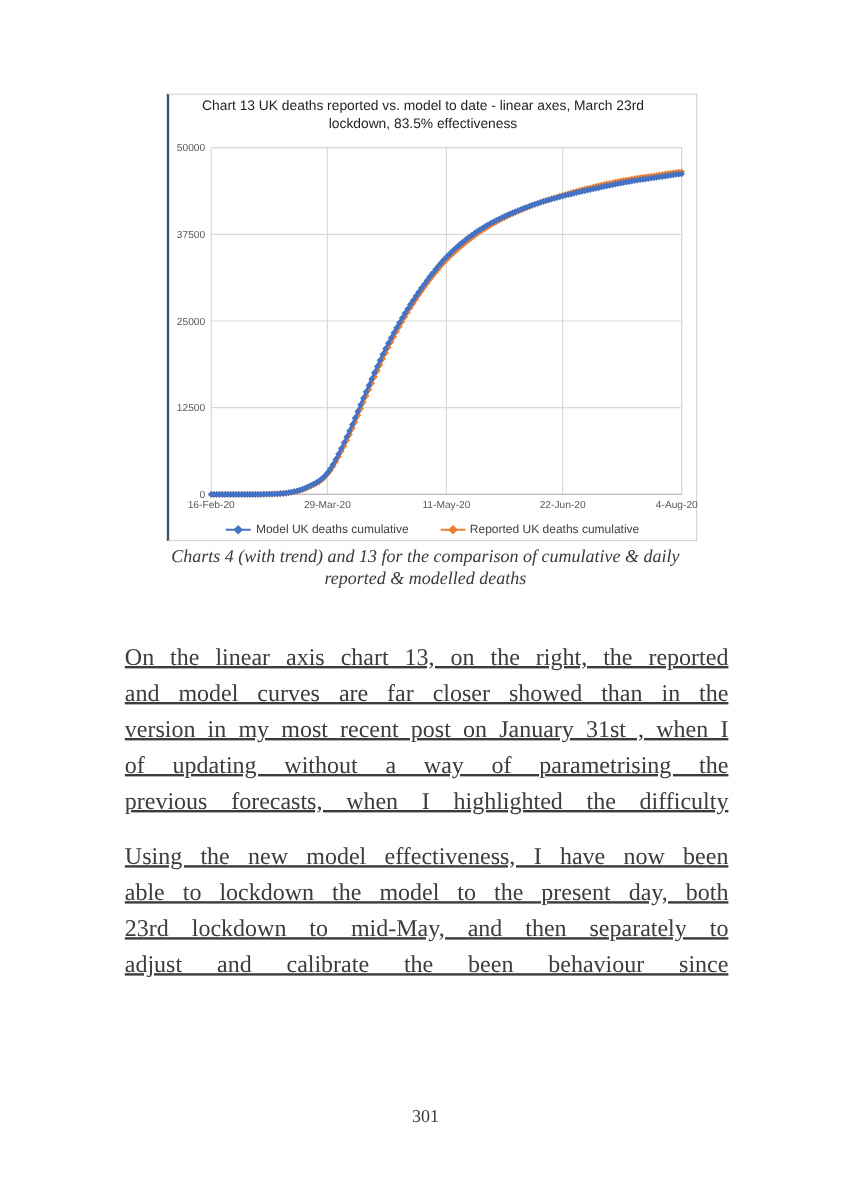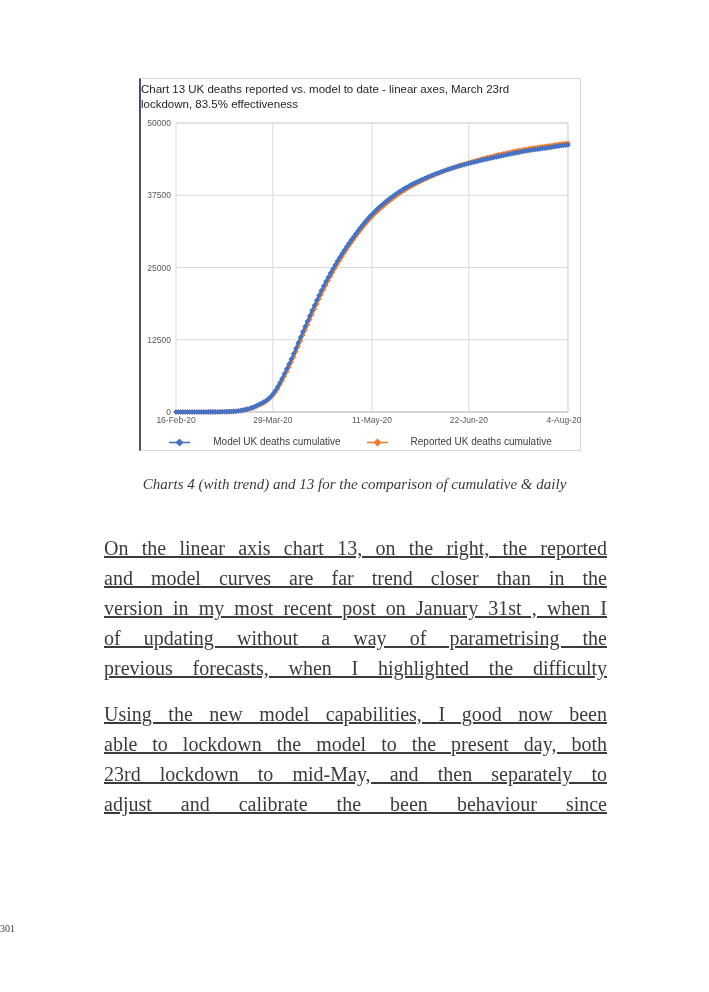--- a/index.html
+++ b/index.html
@@ -11,47 +11,47 @@
   
   .chart-box {
     position:absolute; left:139px; top:78px; width:442px; height:373px;
     background:#fff;
     border:1px solid #d6d6d6;
     border-left:2px solid #44546a;
     font-family:"Liberation Sans", sans-serif;
   }
   .chart-title {
     position:absolute; top:3px; left:0; right:16px;
-    font-size:11.5px; line-height:14.5px; color:#1f1f1f;
+    text-align:center; font-size:11.5px; line-height:14.5px; color:#1f1f1f;
   }
   .chart-title span { display:inline-block; max-width:398px; }
   .plot-svg { position:absolute; left:0; top:0; }
   .legend {
     position:absolute; left:0; right:0; top:354px; height:17px;
     display:flex; justify-content:center; align-items:center; gap:26px;
     font-size:10px; color:#404040;
   }
-  .legend-item { display:flex; align-items:flex-end; gap:23px; }
+  .legend-item { display:flex; align-items:center; gap:4px; }
   
   .caption {
     position:absolute; left:0; right:0; top:455px; text-align:center;
-    font-style:italic; font-size:15px; line-height:18.5px; color:#3a3a3a;margin-top:20px;
+    font-style:italic; font-size:15px; line-height:18.5px; color:#3a3a3a;
   }
   
   .body-text {
     position:absolute; left:104px; top:533px; width:503px;
     font-size:20px; line-height:30px; color:#3c3c3c;
   }
   .para { margin-bottom:16px;text-decoration:underline; }
   .line { white-space:nowrap; }
   .jline { white-space:normal; text-align:justify; text-align-last:justify; }
   
   .page-number {
-    position:absolute; left:0; right:0; top:923px; 
-    font-size:10px; color:#3c3c3c;
+    position:absolute; left:0; right:0; top:923px; text-align:center;
+    font-size:15px; color:#3c3c3c;
   }
 </style>
 </head>
 <body>
 
 <div class="page">
 
   <div class="chart-box">
     <div class="chart-title">
       <span>Chart 13 UK deaths reported vs. model to date -  linear axes, March 23rd lockdown, 83.5% effectiveness</span>
@@ -97,32 +97,33 @@
           <line x1="0" y1="4.5" x2="21" y2="4.5" stroke-width="1.6" stroke="#ED7D31"></line>
           <path d="M10.5 0.5 L14.5 4.5 L10.5 8.5 L6.5 4.5 Z" fill="#ED7D31"></path>
         </svg>
         <span>Reported UK deaths cumulative</span>
       </div>
     </div>
   </div>
 
   <div class="caption">
     <div>Charts 4 (with trend) and 13 for the comparison of cumulative &amp; daily</div>
+    <div>reported &amp; modelled deaths</div>
   </div>
 
   <div class="body-text" id="body-text">
       <div class="para">
         <div class="line jline">On the linear axis chart 13, on the right, the reported</div>
-        <div class="line jline">and model curves are far trend closer than in the</div>
+        <div class="line jline">and model curves are far closer showed than in the</div>
         <div class="line jline">version in my most recent post on January 31st , when I</div>
         <div class="line jline">of updating without a way of parametrising the</div>
         <div class="line jline">previous forecasts, when I highlighted the difficulty</div>
       </div>
       <div class="para">
-        <div class="line jline">Using the new model capabilities, I good now been</div>
+        <div class="line jline">Using the new model effectiveness, I have now been</div>
         <div class="line jline">able to lockdown the model to the present day, both</div>
         <div class="line jline">23rd lockdown to mid-May, and then separately to</div>
         <div class="line jline">adjust and calibrate the been behaviour since</div>
       </div>
     </div>
 
   <div class="page-number">301</div>
 </div>
 
 </body></html>

